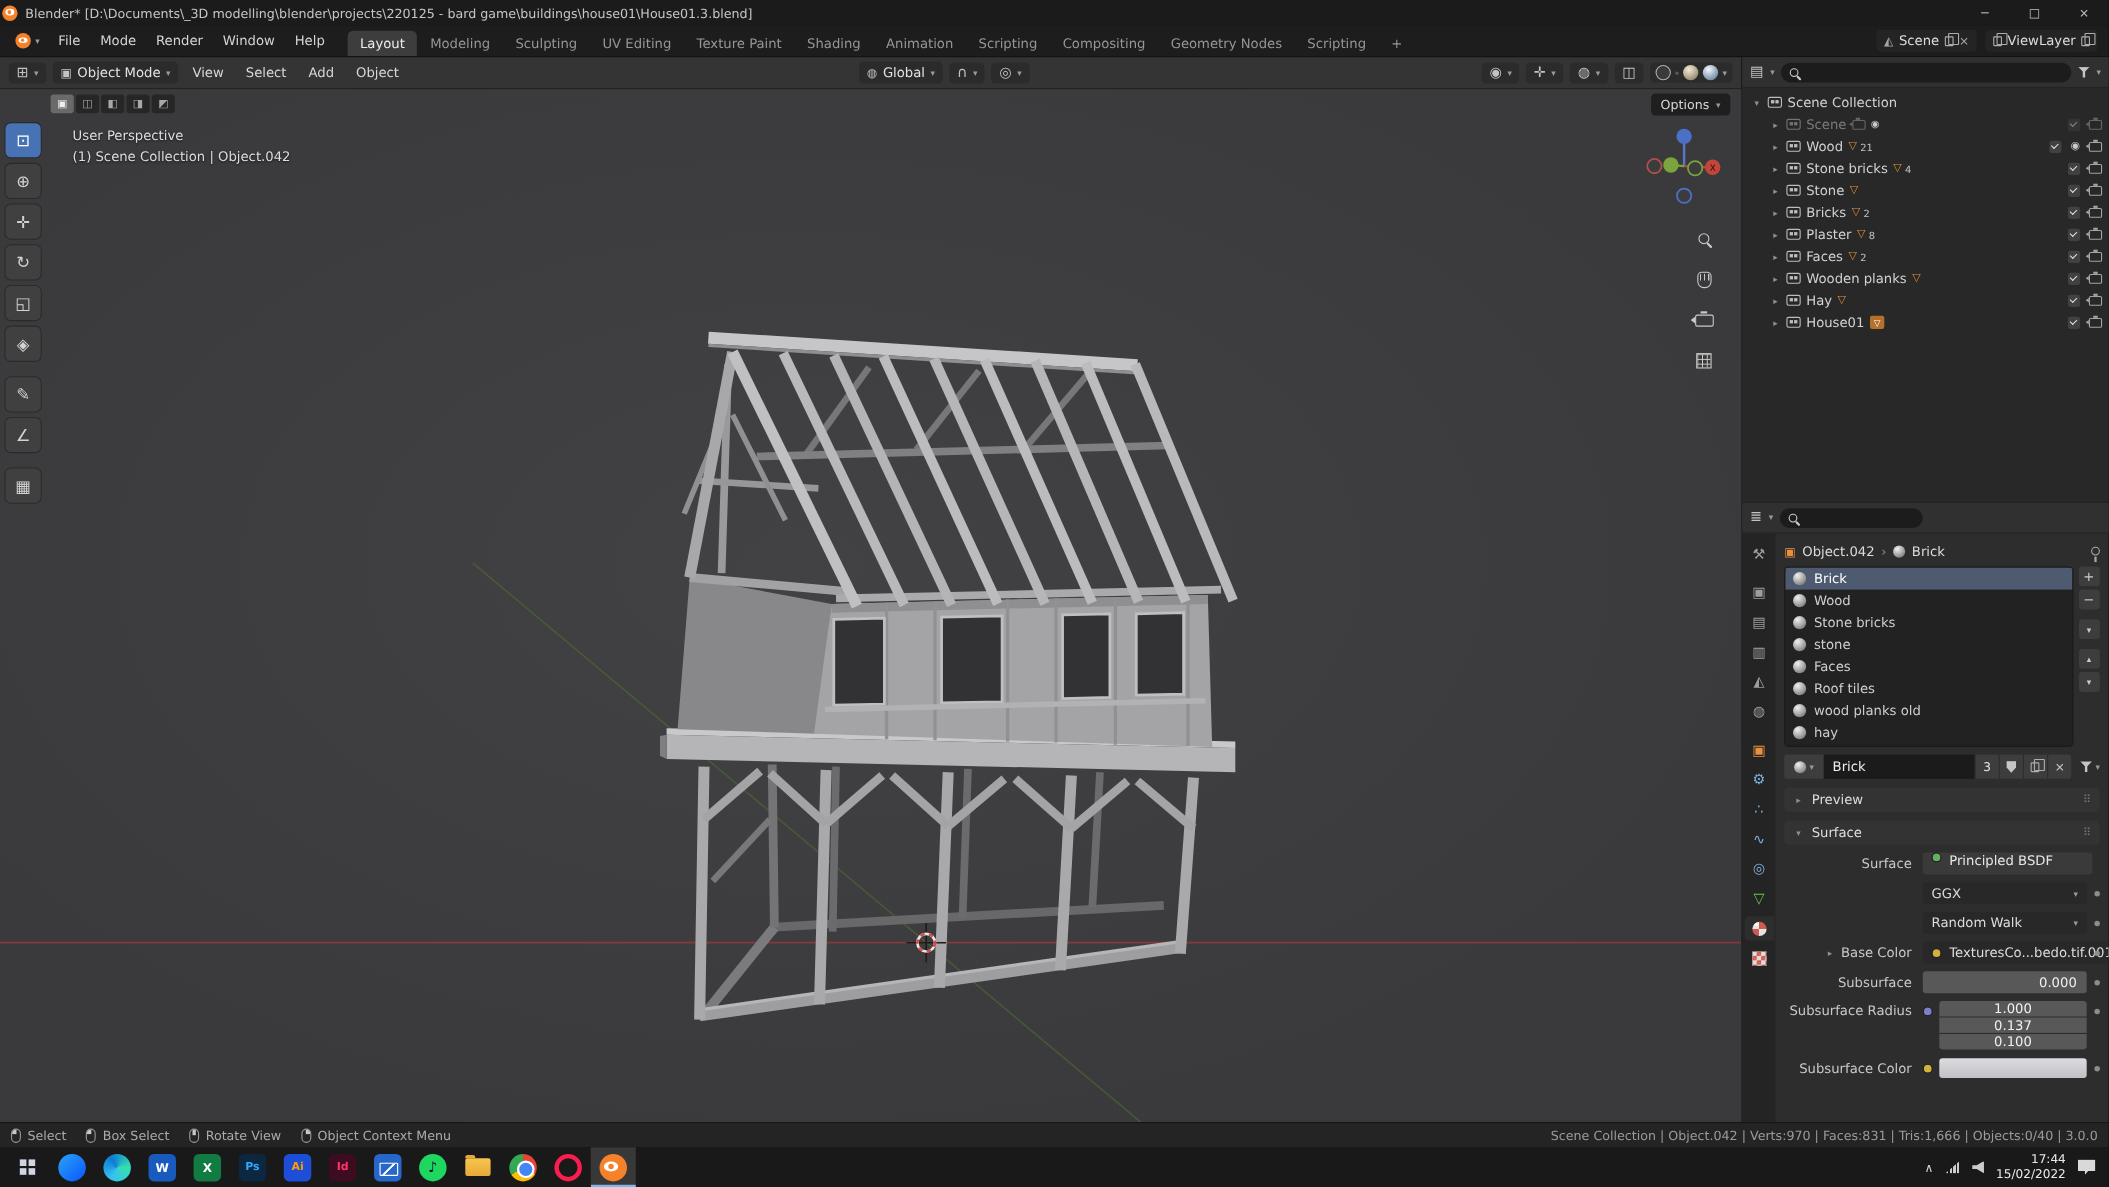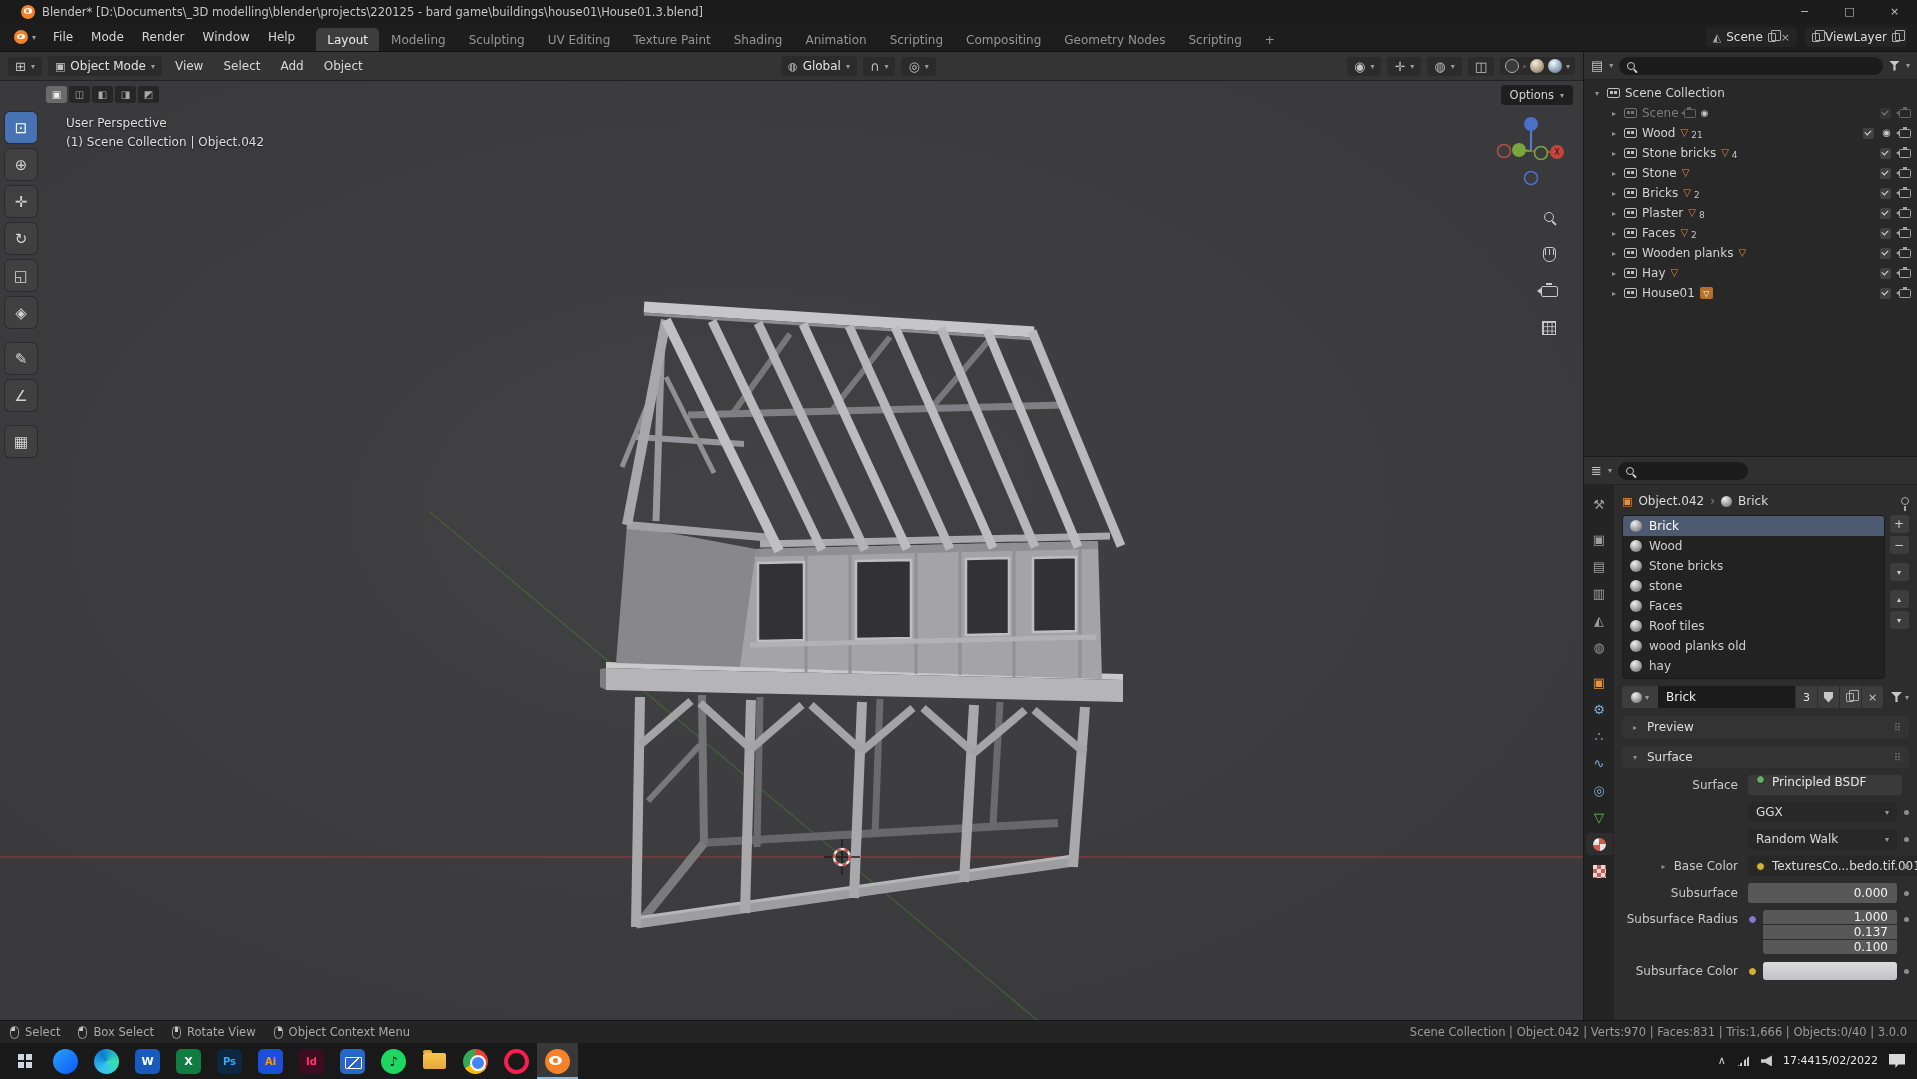--- a/index.html
+++ b/index.html
@@ -1,20 +1,20 @@
 <!DOCTYPE html>
 <html><head>
 <meta charset="utf-8">
 <style>
   *{margin:0;padding:0;box-sizing:border-box}
   html,body{width:1917px;height:1079px;overflow:hidden}
   body{font-family:"DejaVu Sans",sans-serif;font-size:12px;color:#cfcfcf;background:#111}
 
   
-  .titlebar{height:23px;background:#1b1b1b;display:flex;align-items:center;padding-left:21px;gap:7px;font-size:11.5px;color:#c6c6c6}
+  .titlebar{height:23px;background:#1b1b1b;display:flex;align-items:center;padding-left:2px;gap:7px;font-size:11.5px;color:#c6c6c6}
   .blogo{width:14px;height:14px;border-radius:50%;background:#f5822a;position:relative;flex:none}
   .blogo::before{content:"";position:absolute;left:2.5px;top:3.5px;width:8px;height:5.5px;border-radius:50%;background:#fff}
   .blogo::after{content:"";position:absolute;left:4.5px;top:4.5px;width:3.5px;height:3.5px;border-radius:50%;background:#f5822a}
   .win-btns{margin-left:auto;display:flex;height:100%}
   .win-btn{width:45px;display:flex;align-items:center;justify-content:center;color:#c0c0c0;font-size:11px}
 
   
   .menubar{height:29px;background:#1d1d1d;display:flex;align-items:stretch;padding:0 6px;border-bottom:1px solid #131313}
   .appbtn{display:flex;align-items:center;gap:4px;padding:0 8px;color:#bbb}
   .menu-item{padding:0 9px;display:flex;align-items:center;color:#d5d5d5}
@@ -135,21 +135,21 @@
   .section-hdr{height:22px;background:#333;border-radius:4px;display:flex;align-items:center;gap:7px;padding:0 8px;margin-top:8px;color:#dedede;flex:none}
   .grip{margin-left:auto;color:#777;font-size:10px}
   .prow{display:flex;align-items:center;margin-top:7px;min-height:20px}
   .prow-label{width:126px;flex:none;display:flex;justify-content:flex-end;align-items:center;gap:5px;padding-right:10px;color:#c9c9c9}
   .prow-field{flex:1;display:flex;align-items:center;gap:6px;margin-right:7px;min-width:0}
   .btn-flat{flex:1;height:20px;background:#3a3a3a;border-radius:3px;display:flex;gap:7px;padding:0 8px;color:#e8e8e8}
   .dropdown{flex:1;height:20px;background:#282828;border-radius:3px;display:flex;align-items:center;gap:7px;padding:0 8px;color:#dcdcdc}
   .dropdown .caret{margin-left:auto}
   .slider{flex:1;height:20px;background:#585858;border-radius:3px;display:flex;align-items:center;justify-content:flex-end;padding:0 9px;color:#f2f2f2}
   .stack{flex:1;display:flex;flex-direction:column;gap:1px}
-  .stack .slider{height:19px;border-radius:0;}
+  .stack .slider{height:19px;border-radius:0;justify-content:center}
   .stack .slider:first-child{border-radius:3px 3px 0 0}
   .stack .slider:last-child{border-radius:0 0 3px 3px}
   .colorfield{flex:1;height:18px;border-radius:3px;background:linear-gradient(#dcdce0,#c2c2c6)}
 
   
   .statusbar{height:23px;background:#242424;border-top:1px solid #161616;display:flex;align-items:center;gap:18px;padding:0 10px;font-size:11.5px;color:#ababab}
   .hint{display:flex;align-items:center;gap:6px}
   .mouse{width:9px;height:13px;border:1px solid #999;border-radius:4.5px;position:relative;overflow:hidden;flex:none}
   .mouse.m-left::before{content:"";position:absolute;left:0;top:0;width:50%;height:45%;background:#c8c8c8}
   .mouse.m-mid::before{content:"";position:absolute;left:33%;top:8%;width:34%;height:42%;background:#c8c8c8}
@@ -176,21 +176,21 @@
   .a-folder::before{content:"";position:absolute;left:0;top:-3px;width:9px;height:3px;border-radius:2px 2px 0 0;background:#e8a93a}
   .a-chrome{border-radius:50%;background:conic-gradient(#ea4335 0 33%,#fbbc05 33% 66%,#34a853 66% 100%);position:relative}
   .a-chrome::after{content:"";position:absolute;left:6.5px;top:6.5px;width:12px;height:12px;border-radius:50%;background:#4285f4;border:2.5px solid #fff}
   .a-gx{border-radius:50%;border:4px solid #fa1e4e;background:transparent}
   .a-blender{border-radius:50%;background:#f5822a;position:relative}
   .a-blender::before{content:"";position:absolute;left:4px;top:7px;width:13px;height:9px;border-radius:50%;background:#fff}
   .a-blender::after{content:"";position:absolute;left:7.5px;top:9px;width:5.5px;height:5.5px;border-radius:50%;background:#f5822a}
   .tray{margin-left:auto;display:flex;align-items:center;gap:11px;padding-right:8px;color:#d3d3d3}
   .net-icon{width:13px;height:11px;background:repeating-linear-gradient(90deg,#ccc 0 2px,transparent 2px 3.4px);clip-path:polygon(0 100%,100% 0,100% 100%)}
   .vol-icon{width:11px;height:11px;background:#ccc;clip-path:polygon(0 35%,40% 35%,100% 0,100% 100%,40% 65%,0 65%)}
-  .clock{display:flex;flex-direction:row;align-items:flex-end;font-size:11px;line-height:1.3;color:#e9e9e9}
+  .clock{display:flex;flex-direction:column;align-items:flex-end;font-size:11px;line-height:1.3;color:#e9e9e9}
   .notif-icon{width:16px;height:14px;background:#d9d9d9;clip-path:polygon(0 0,100% 0,100% 75%,58% 75%,40% 100%,40% 75%,0 75%)}
 </style>
 </head>
 <body>
 
 <div class="titlebar">
   <span class="blogo"></span>
   <span>Blender* [D:\Documents\_3D modelling\blender\projects\220125 - bard game\buildings\house01\House01.3.blend]</span>
   <div class="win-btns">
     <span class="win-btn">─</span>

